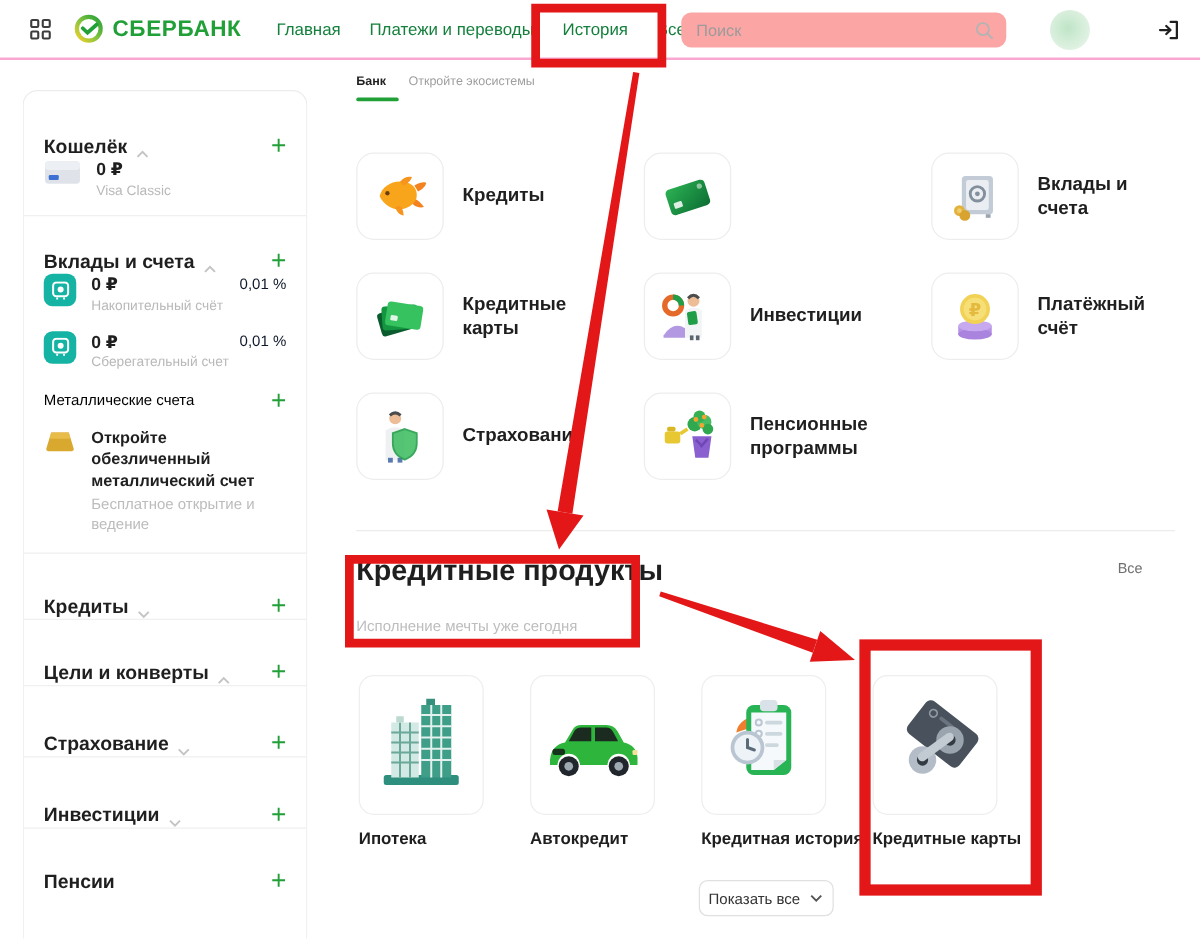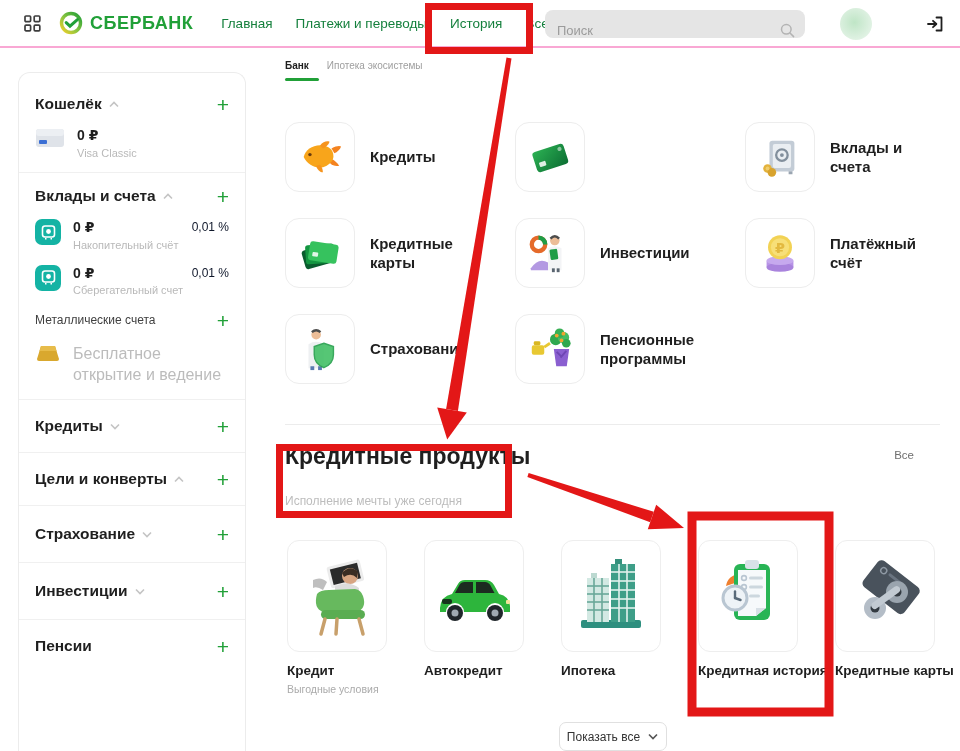--- a/index.html
+++ b/index.html
@@ -8,55 +8,55 @@
   .page { position:relative; width:960px; height:751px; overflow:hidden; background:#fff; }
 
   
   .header { position:absolute; top:0; left:0; width:960px; height:48px; background:#fff;
             border-bottom:2px solid #f9a8d4; display:flex; align-items:center; z-index:5; }
   .grid-ic { margin-left:24px; width:17px; height:17px; flex:0 0 auto; }
   .logo { display:flex; align-items:center; margin-left:18px; gap:7px; }
   .logo-text { font-size:18px; font-weight:700; letter-spacing:.5px; color:#21a038; }
   .nav { display:flex; gap:23px; margin-left:28px; }
   .nav-item { font-size:13.5px; color:#15803d; cursor:pointer; white-space:nowrap; }
-  .search { position:absolute; left:545px; top:10px; width:260px; height:28px; background:#e5e5e5;
-            border-radius:8px; display:flex; align-items:flex-end; border:none; }
+  .search { position:absolute; left:545px; top:10px; width:260px; height:28px; background:#fca5a5;
+            border-radius:8px; display:flex; align-items:center; border:none; }
   .search input { flex:1; border:none; background:transparent; outline:none; padding:0 10px 0 12px;
             font-size:13px; color:#444; font-family:inherit; }
   .search input::placeholder { color:#9b9b9b; }
   .search svg { margin-right:10px; flex:0 0 auto; }
   .avatar { position:absolute; left:840px; top:8px; width:32px; height:32px; border-radius:50%;
             background:radial-gradient(circle at 45% 45%, #bfe5c6 0%, #d9efdd 55%, #eef8f0 100%);
             filter:blur(.6px); }
   .logout { position:absolute; left:925px; top:14px; width:20px; height:20px; cursor:pointer; }
 
   
   .sidebar { position:absolute; left:18px; top:72px; width:228px; height:700px;
              border:1px solid #ececec; border-bottom:none; border-radius:12px 12px 0 0; background:#fff; }
   .side-sec { padding:0 16px; }
   .side-sec + .side-sec { border-top:1px solid #f0f0f0; }
-  .sec-head { height:52px; display:flex; align-items:center; }
+  .sec-head { height:52px; display:flex; align-items:flex-end; }
   .sec-head.h46 { height:46px; }
   .sec-head.h56 { height:56px; }
   .sec-title { font-size:15.5px; font-weight:600; color:#1f1f1f; }
   .caret { margin-left:7px; display:inline-flex; }
   .plus { margin-left:auto; color:#21a038; font-size:21px; font-weight:400; line-height:1; cursor:pointer; }
   .acct { display:flex; align-items:flex-start; margin:0 0 12px; cursor:pointer; }
   .acct .ic { flex:0 0 auto; margin-right:12px; }
   .amt { font-size:14px; font-weight:700; color:#1f1f1f; line-height:1.25; }
   .sub { font-size:11px; color:#b9b9b9; margin-top:2px; line-height:1.25; }
   .rate { margin-left:auto; font-size:12px; color:#0f172a; padding-top:1px; }
   .teal-ic { width:26px; height:26px; border-radius:7px; background:#14b3a4; display:flex;
              align-items:center; justify-content:center; }
   .metal-row { display:flex; align-items:center; margin:6px 0 10px; }
-  .metal-label { font-size:12px; color:#404040; }
+  .metal-label { font-size:12px; color:#000000; }
   .promo { display:flex; align-items:flex-start; margin:4px 0 14px; cursor:pointer; }
   .promo .ic { flex:0 0 auto; margin-right:12px; margin-top:2px; }
   .promo-title { font-size:13px; font-weight:600; color:#1f1f1f; line-height:1.35; }
-  .promo-sub { font-size:16px; color:#bcbcbc; margin-top:3px; line-height:1.3; }
+  .promo-sub { font-size:12px; color:#bcbcbc; margin-top:3px; line-height:1.3; }
 
   
   .main { position:absolute; left:285px; top:60px; width:655px; }
   .tabs { display:flex; gap:18px; height:40px; align-items:flex-start; }
   .tab { font-size:10px; padding-bottom:10px; cursor:pointer; }
   .tab.active { color:#1f1f1f; font-weight:600; position:relative; }
   .tab.active::after { content:""; position:absolute; left:0; bottom:0; width:34px; height:3px;
                        border-radius:2px; background:#21a038; }
   .tab.inactive { color:#9e9e9e; }
   .pgrid { margin-top:22px; display:grid; grid-template-columns:230px 230px 195px; row-gap:26px; }
@@ -199,20 +199,21 @@
       <div class="metal-row">
         <span class="metal-label">Металлические счета</span>
         <span class="plus">+</span>
       </div>
       <div class="promo">
         <svg class="ic" width="26" height="19" viewBox="0 0 26 19">
           <path d="M6 3 H20 L24 16 Q24 18 22 18 H4 Q2 18 2 16 Z" fill="#d9a82e"></path>
           <path d="M6 3 H20 L21.5 8 H4.5 Z" fill="#e7bc4a"></path>
         </svg>
         <div>
+          <div class="promo-title">Откройте обезличенный металлический счет</div>
           <div class="promo-sub">Бесплатное открытие и ведение</div>
         </div>
       </div>
     </div>
 
     <div class="side-sec">
       <div class="sec-head">
         <span class="sec-title">Кредиты</span>
         <span class="caret">
           <svg width="10" height="7" viewBox="0 0 10 7">
@@ -264,21 +265,21 @@
         <span class="sec-title">Пенсии</span>
         <span class="plus">+</span>
       </div>
     </div>
   </div>
 
   <div class="main">
 
     <div class="tabs">
       <span class="tab active">Банк</span>
-      <span class="tab inactive">Ипотека экосистемы</span>
+      <span class="tab inactive">Откройте экосистемы</span>
     </div>
 
     <div class="pgrid">
 
       <div class="pitem">
         <span class="pcard">
           <svg width="46" height="46" viewBox="0 0 48 48">
             <path d="M36 15 C41 12 45 12 46 13 C45 16 42 19 39 20 Z" fill="#f4831f"></path>
             <path d="M34 30 C37 33 41 34 44 33 C42 30 39 27 36 26 Z" fill="#f4831f"></path>
             <path d="M31 13 C20 9 9 15 7 24 C11 33 22 38 31 33 C36 30 38 27 38 23 C38 19 36 15 31 13 Z" fill="#f8a51b"></path>
@@ -413,58 +414,20 @@
     <div class="hline"></div>
 
     <div class="csec-head">
       <div class="csec-title">Кредитные продукты</div>
       <div class="csec-sub">Исполнение мечты уже сегодня</div>
       <span class="all-link">Все</span>
     </div>
 
     <div class="cards">
 
-      <div class="ccard">
-        <div class="cimg">
-          <svg width="88" height="92" viewBox="0 0 88 92">
-            <g transform="rotate(-14 56 26)">
-                <rect x="36" y="12" width="34" height="22" rx="2.5" fill="#ececec"></rect>
-              <rect x="39" y="15" width="28" height="16" fill="#2b2b2b"></rect>
-              </g>
-            <circle cx="57" cy="26" r="8" fill="#d7a582"></circle>
-            <path d="M49 23 Q57 14 65 22 L64 28 Q58 22 51 27 Z" fill="#3a2d23"></path>
-            <path d="M42 36 Q56 30 66 38 L66 56 L42 56 Z" fill="#dcdcdc"></path>
-            <path d="M24 44 Q20 58 30 62 L64 62 Q74 58 70 46 Q68 40 62 39 L36 40 Q27 40 24 44 Z" fill="#67b95e"></path>
-            <rect x="28" y="60" width="44" height="9" rx="4.5" fill="#5aad52"></rect>
-            <line x1="32" y1="69" x2="28" y2="84" stroke="#c8a06b" stroke-width="3.5" stroke-linecap="round"></line>
-            <line x1="66" y1="69" x2="70" y2="84" stroke="#c8a06b" stroke-width="3.5" stroke-linecap="round"></line>
-            <line x1="44" y1="69" x2="43" y2="84" stroke="#c8a06b" stroke-width="3.5" stroke-linecap="round"></line>
-            <path d="M20 30 Q28 26 34 32 L30 40 Q24 36 20 38 Z" fill="#bfbfbf"></path>
-          </svg>
-        </div>
-        <div class="ctitle">Кредит</div>
-        <div class="csub">Выгодные условия</div>
-      </div>
-
-      <div class="ccard">
-        <div class="cimg">
-          <svg width="88" height="92" viewBox="0 0 88 92">
-            <path d="M10 58 Q11 46 22 44 L28 34 Q30 30 35 30 H55 Q61 30 64 35 L69 44 Q79 46 80 56 V62 H74 A9 9 0 0 0 56 62 H34 A9 9 0 0 0 16 62 H10 Z" fill="#2db53c"></path>
-            <path d="M30 34 Q31.5 32 34.5 32 H43 V43 H25 Z" fill="#1c2b20"></path>
-            <path d="M46 32 H55 Q58.5 32 60.5 35.5 L64.5 43 H46 Z" fill="#1c2b20"></path>
-            <rect x="12" y="49" width="10" height="5" rx="2" fill="#16341c"></rect>
-            <circle cx="25" cy="63" r="8" fill="#20262b"></circle>
-              <circle cx="25" cy="63" r="3.5" fill="#9fa9b2"></circle>
-            <circle cx="65" cy="63" r="8" fill="#20262b"></circle>
-              <circle cx="65" cy="63" r="3.5" fill="#9fa9b2"></circle>
-            <rect x="76" y="50" width="4" height="4" rx="1" fill="#f3e29a"></rect>
-          </svg>
-        </div>
-        <div class="ctitle">Автокредит</div>
-      </div>
 
       <div class="ccard">
         <div class="cimg">
           <svg width="88" height="92" viewBox="0 0 88 92">
             <rect x="14" y="70" width="60" height="8" rx="2" fill="#2e8f7f"></rect>
             <rect x="20" y="28" width="22" height="44" fill="#d3e9e3"></rect>
             <g stroke="#6aa899" stroke-width="1.6">
               <line x1="20" y1="36" x2="42" y2="36"></line>
                 <line x1="20" y1="44" x2="42" y2="44"></line>
               <line x1="20" y1="52" x2="42" y2="52"></line>
@@ -485,20 +448,37 @@
             <rect x="48" y="9" width="7" height="5" fill="#35907c"></rect>
               <rect x="24" y="23" width="6" height="5" fill="#bcd9d1"></rect>
           </svg>
         </div>
         <div class="ctitle">Ипотека</div>
       </div>
 
       <div class="ccard">
         <div class="cimg">
           <svg width="88" height="92" viewBox="0 0 88 92">
+            <path d="M10 58 Q11 46 22 44 L28 34 Q30 30 35 30 H55 Q61 30 64 35 L69 44 Q79 46 80 56 V62 H74 A9 9 0 0 0 56 62 H34 A9 9 0 0 0 16 62 H10 Z" fill="#2db53c"></path>
+            <path d="M30 34 Q31.5 32 34.5 32 H43 V43 H25 Z" fill="#1c2b20"></path>
+            <path d="M46 32 H55 Q58.5 32 60.5 35.5 L64.5 43 H46 Z" fill="#1c2b20"></path>
+            <rect x="12" y="49" width="10" height="5" rx="2" fill="#16341c"></rect>
+            <circle cx="25" cy="63" r="8" fill="#20262b"></circle>
+              <circle cx="25" cy="63" r="3.5" fill="#9fa9b2"></circle>
+            <circle cx="65" cy="63" r="8" fill="#20262b"></circle>
+              <circle cx="65" cy="63" r="3.5" fill="#9fa9b2"></circle>
+            <rect x="76" y="50" width="4" height="4" rx="1" fill="#f3e29a"></rect>
+          </svg>
+        </div>
+        <div class="ctitle">Автокредит</div>
+      </div>
+
+      <div class="ccard">
+        <div class="cimg">
+          <svg width="88" height="92" viewBox="0 0 88 92">
             <path d="M22 36 A14 14 0 0 1 36 24 L33 18 L44 26 L34 32 Z" fill="#ef7f2e"></path>
             <rect x="30" y="14" width="36" height="56" rx="6" fill="#28b455"></rect>
             <rect x="41" y="10" width="14" height="9" rx="3" fill="#d9e2e8"></rect>
             <path d="M34 20 H62 V58 L52 66 H34 Z" fill="#f6f9fb"></path>
             <path d="M62 58 L52 66 L52 58 Z" fill="#d8e0e6"></path>
             <circle cx="40" cy="28" r="2.4" fill="none" stroke="#b9c6d2" stroke-width="1.6"></circle>
             <rect x="45" y="26.5" width="14" height="3" rx="1.5" fill="#ccd7de"></rect>
             <circle cx="40" cy="37" r="2.4" fill="none" stroke="#b9c6d2" stroke-width="1.6"></circle>
             <rect x="45" y="35.5" width="14" height="3" rx="1.5" fill="#ccd7de"></rect>
             <rect x="45" y="44.5" width="11" height="3" rx="1.5" fill="#ccd7de"></rect>

